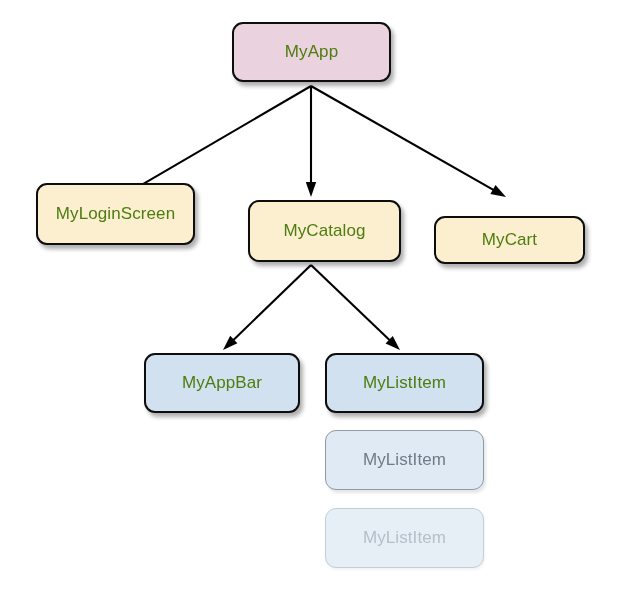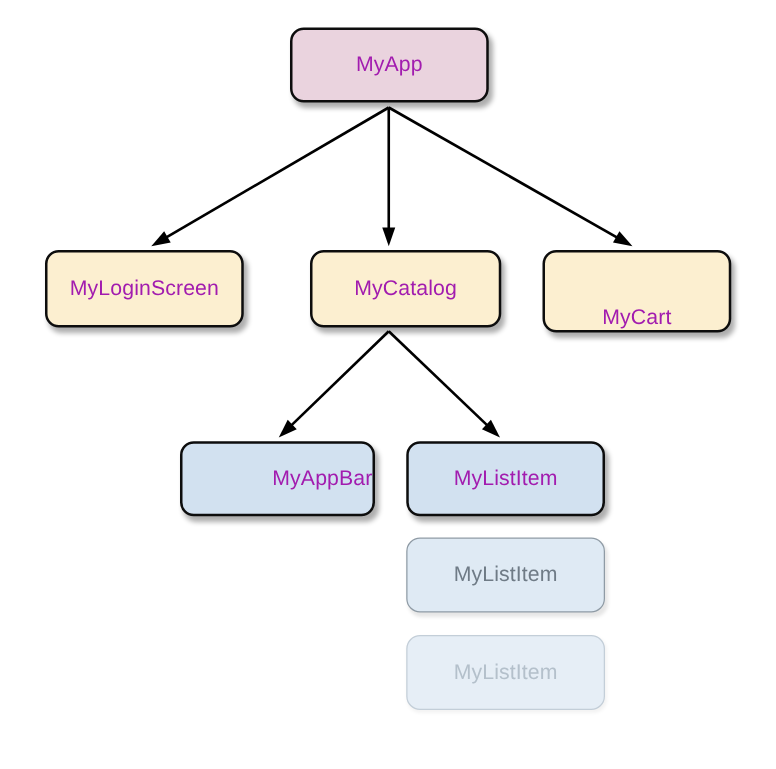--- a/index.html
+++ b/index.html
@@ -31,21 +31,21 @@
     justify-content: center;
     border-radius: 11px;
     text-align: center;
     line-height: 1.1;
     white-space: nowrap;
     user-select: none;
   }
   .node-label {
     display: block;
     font-size: 17px;
-    color: #a21caf;
+    color: #4d7c0f;
     letter-spacing: 0.1px;
   }
   
   .node.solid {
     border: 2.2px solid #0d0d0d;
     box-shadow: 3px 4px 4px rgba(0,0,0,0.32);
   }
   
   .node.ghost-1 {
     border: 1.6px solid #8f9ba5;
@@ -73,33 +73,33 @@
       <line x1="311" y1="265" x2="231.63112733901124" y2="341.66311563845505" stroke="#000000" stroke-width="2.1"></line>
       <polygon points="223,350 230.17625928376123,335.8387393678306 237.40155906376685,343.31904972830705" fill="#000000"></polygon>
       <line x1="311" y1="265" x2="391.3219474345298" y2="341.711972268933" stroke="#000000" stroke-width="2.1"></line>
       <polygon points="400,350 385.56095560969993,343.4004547812033 392.74391297662464,335.8794758911291" fill="#000000"></polygon>
     </svg>
 
   <div class="node solid" id="node-myapp" style="left:232px; top:22px; width:159px; height:60px; background:#ead3de;">
     <span class="node-label">MyApp</span>
   </div>
 
-  <div class="node solid" id="node-myloginscreen" style="left:36px; top:200px; width:159px; height:62px; background:#fcefd0;">
+  <div class="node solid" id="node-myloginscreen" style="left:36px; top:183px; width:159px; height:62px; background:#fcefd0;">
     <span class="node-label">MyLoginScreen</span>
   </div>
 
   <div class="node solid" id="node-mycatalog" style="left:248px; top:200px; width:153px; height:62px; background:#fcefd0;">
     <span class="node-label">MyCatalog</span>
   </div>
 
-  <div class="node solid" id="node-mycart" style="left:434px; top:200px; width:151px; height:66px; background:#fcefd0;align-items:flex-end;">
+  <div class="node solid" id="node-mycart" style="left:434px; top:216px; width:151px; height:48px; background:#fcefd0;">
     <span class="node-label">MyCart</span>
   </div>
 
-  <div class="node solid" id="node-myappbar" style="left:144px; top:353px; width:156px; height:60px; background:#d2e1f0;justify-content:flex-end;">
+  <div class="node solid" id="node-myappbar" style="left:144px; top:353px; width:156px; height:60px; background:#d2e1f0;">
     <span class="node-label">MyAppBar</span>
   </div>
 
   <div class="node solid" id="node-mylistitem" style="left:325px; top:353px; width:159px; height:60px; background:#d2e1f0;">
     <span class="node-label">MyListItem</span>
   </div>
 
   <div class="node ghost-1" id="node-mylistitem-ghost-1" style="left:325px; top:430px; width:159px; height:60px; background:#dfeaf4;">
     <span class="node-label">MyListItem</span>
   </div>

